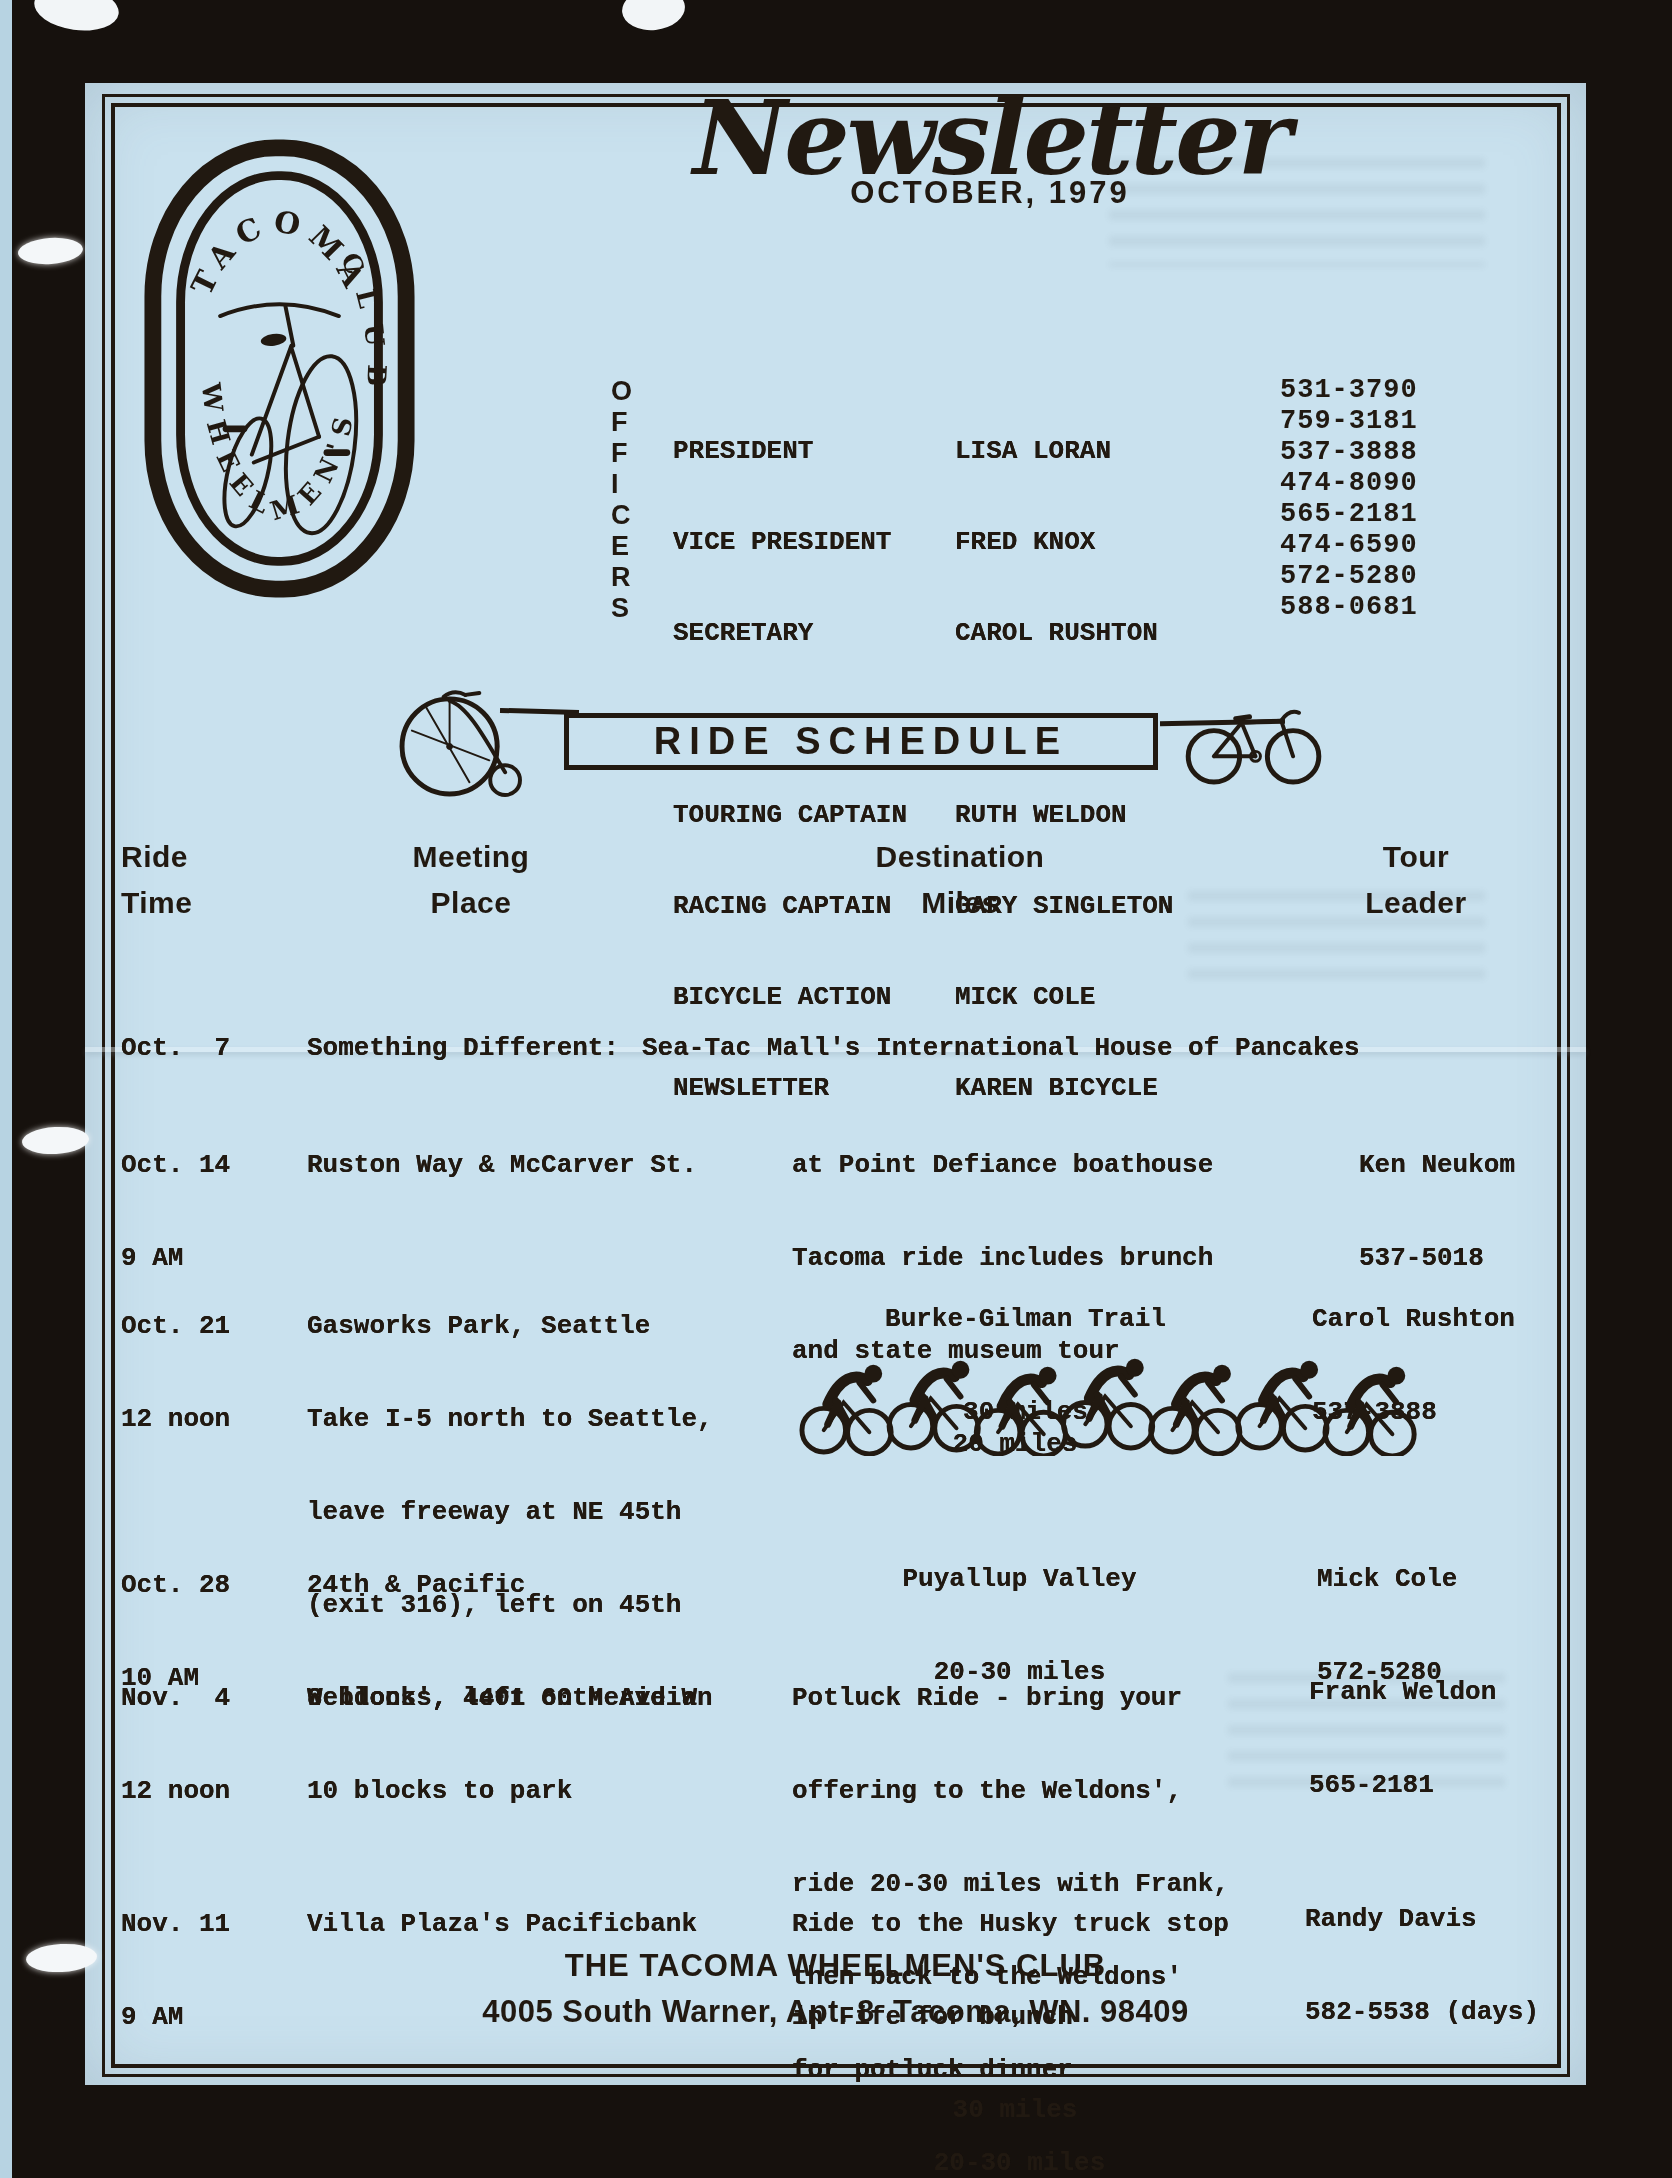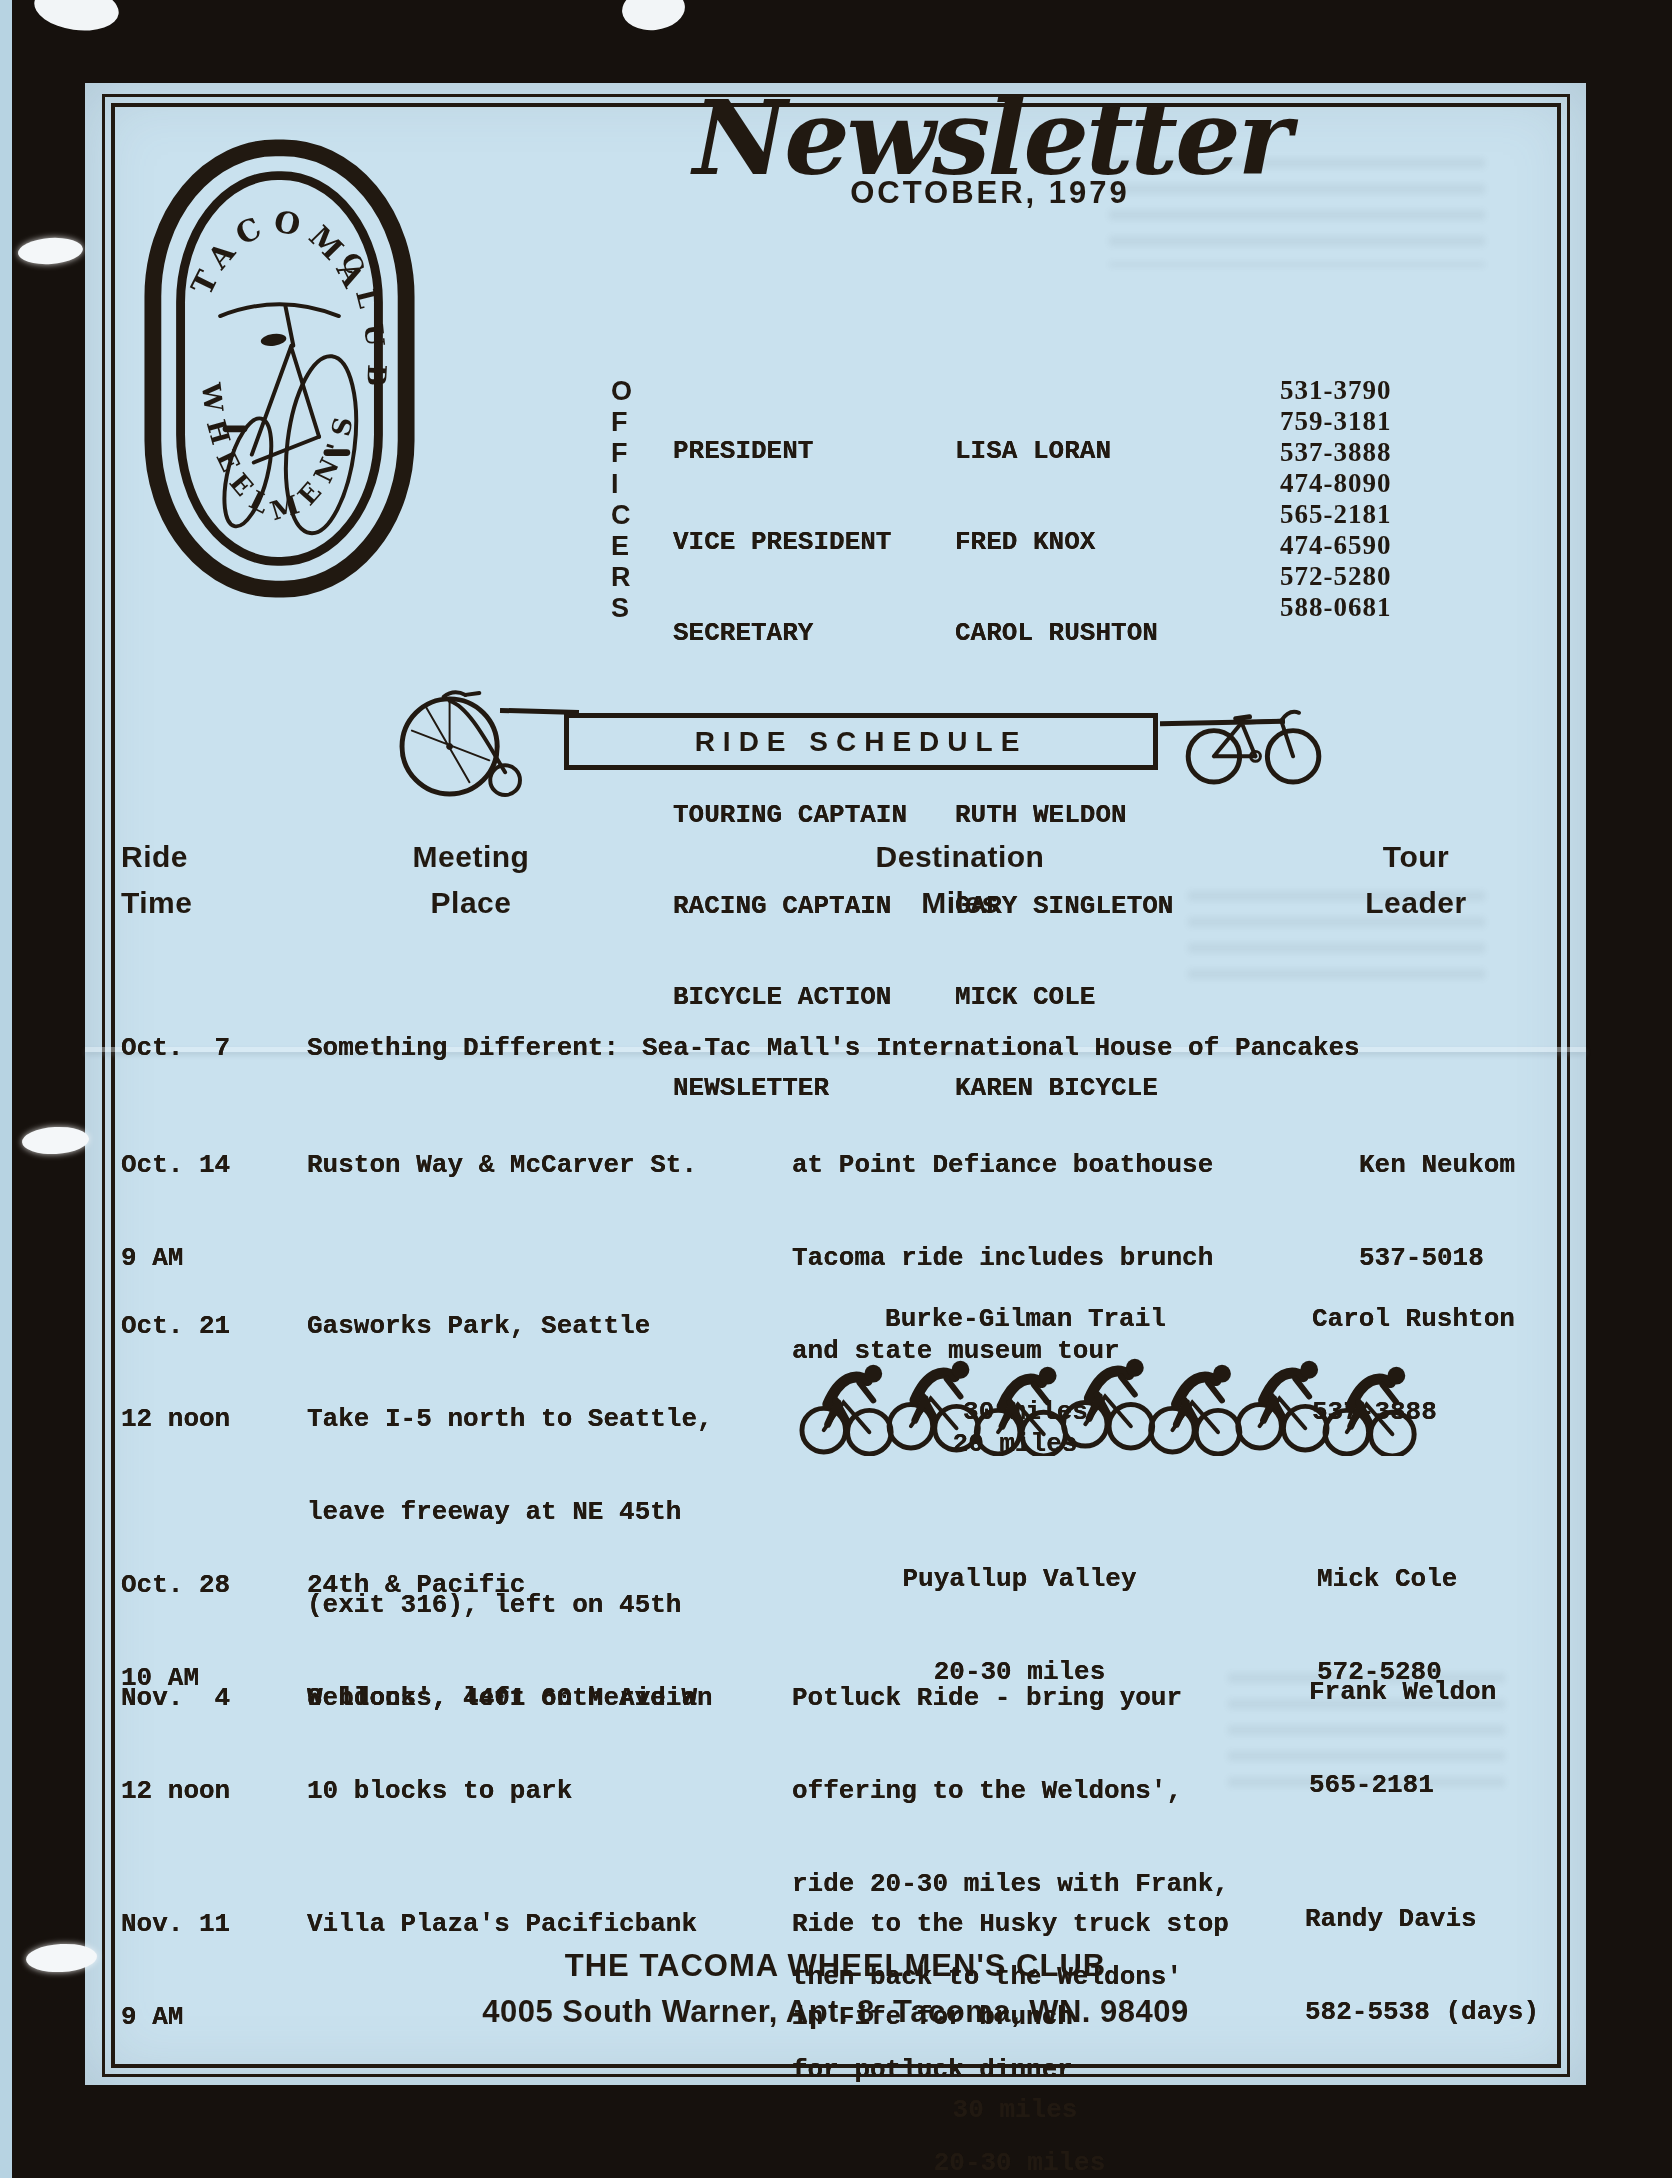--- a/index.html
+++ b/index.html
@@ -29,24 +29,24 @@
   .block{position:absolute;}
   .block div{line-height:33px;}
   .off div{line-height:31px;}
   .c{text-align:center;}
   .sansb{font-family:"Liberation Sans",sans-serif;font-weight:700;color:var(--ink);}
   .hdr div{font-size:30px;line-height:46px;letter-spacing:0.5px;}
   .title{font-family:"DejaVu Serif",serif;font-style:italic;font-weight:700;font-size:103px;
          color:var(--ink);letter-spacing:-3px;text-align:center;}
   .issue{font-size:31px;letter-spacing:3px;text-align:center;}
   .offletters div{font-size:27px;line-height:31px;}
-  .phones div{font-family:Liberation Serif, serif;font-weight:700;font-size:27px;line-height:31px;letter-spacing:1px;}
+  .phones div{font-family:Liberation Mono, monospace;font-weight:700;font-size:27px;line-height:31px;letter-spacing:1px;}
   .bannerbox{position:absolute;left:564px;top:713px;width:594px;height:57px;border:5px solid var(--ink);
              display:flex;align-items:center;justify-content:center;background:var(--paper);}
-  .bannertext{font-size:28px;letter-spacing:8px;}
+  .bannertext{font-size:38px;letter-spacing:8px;}
   .rope{position:absolute;height:5px;background:var(--ink);}
   .footer{position:absolute;left:85px;width:1501px;text-align:center;white-space:pre;}
   svg{display:block;}
   svg .ln{stroke:var(--ink);fill:none;}
 </style>
 </head>
 <body>
 
 <div class="scan">
   <div class="edge-strip"></div>

